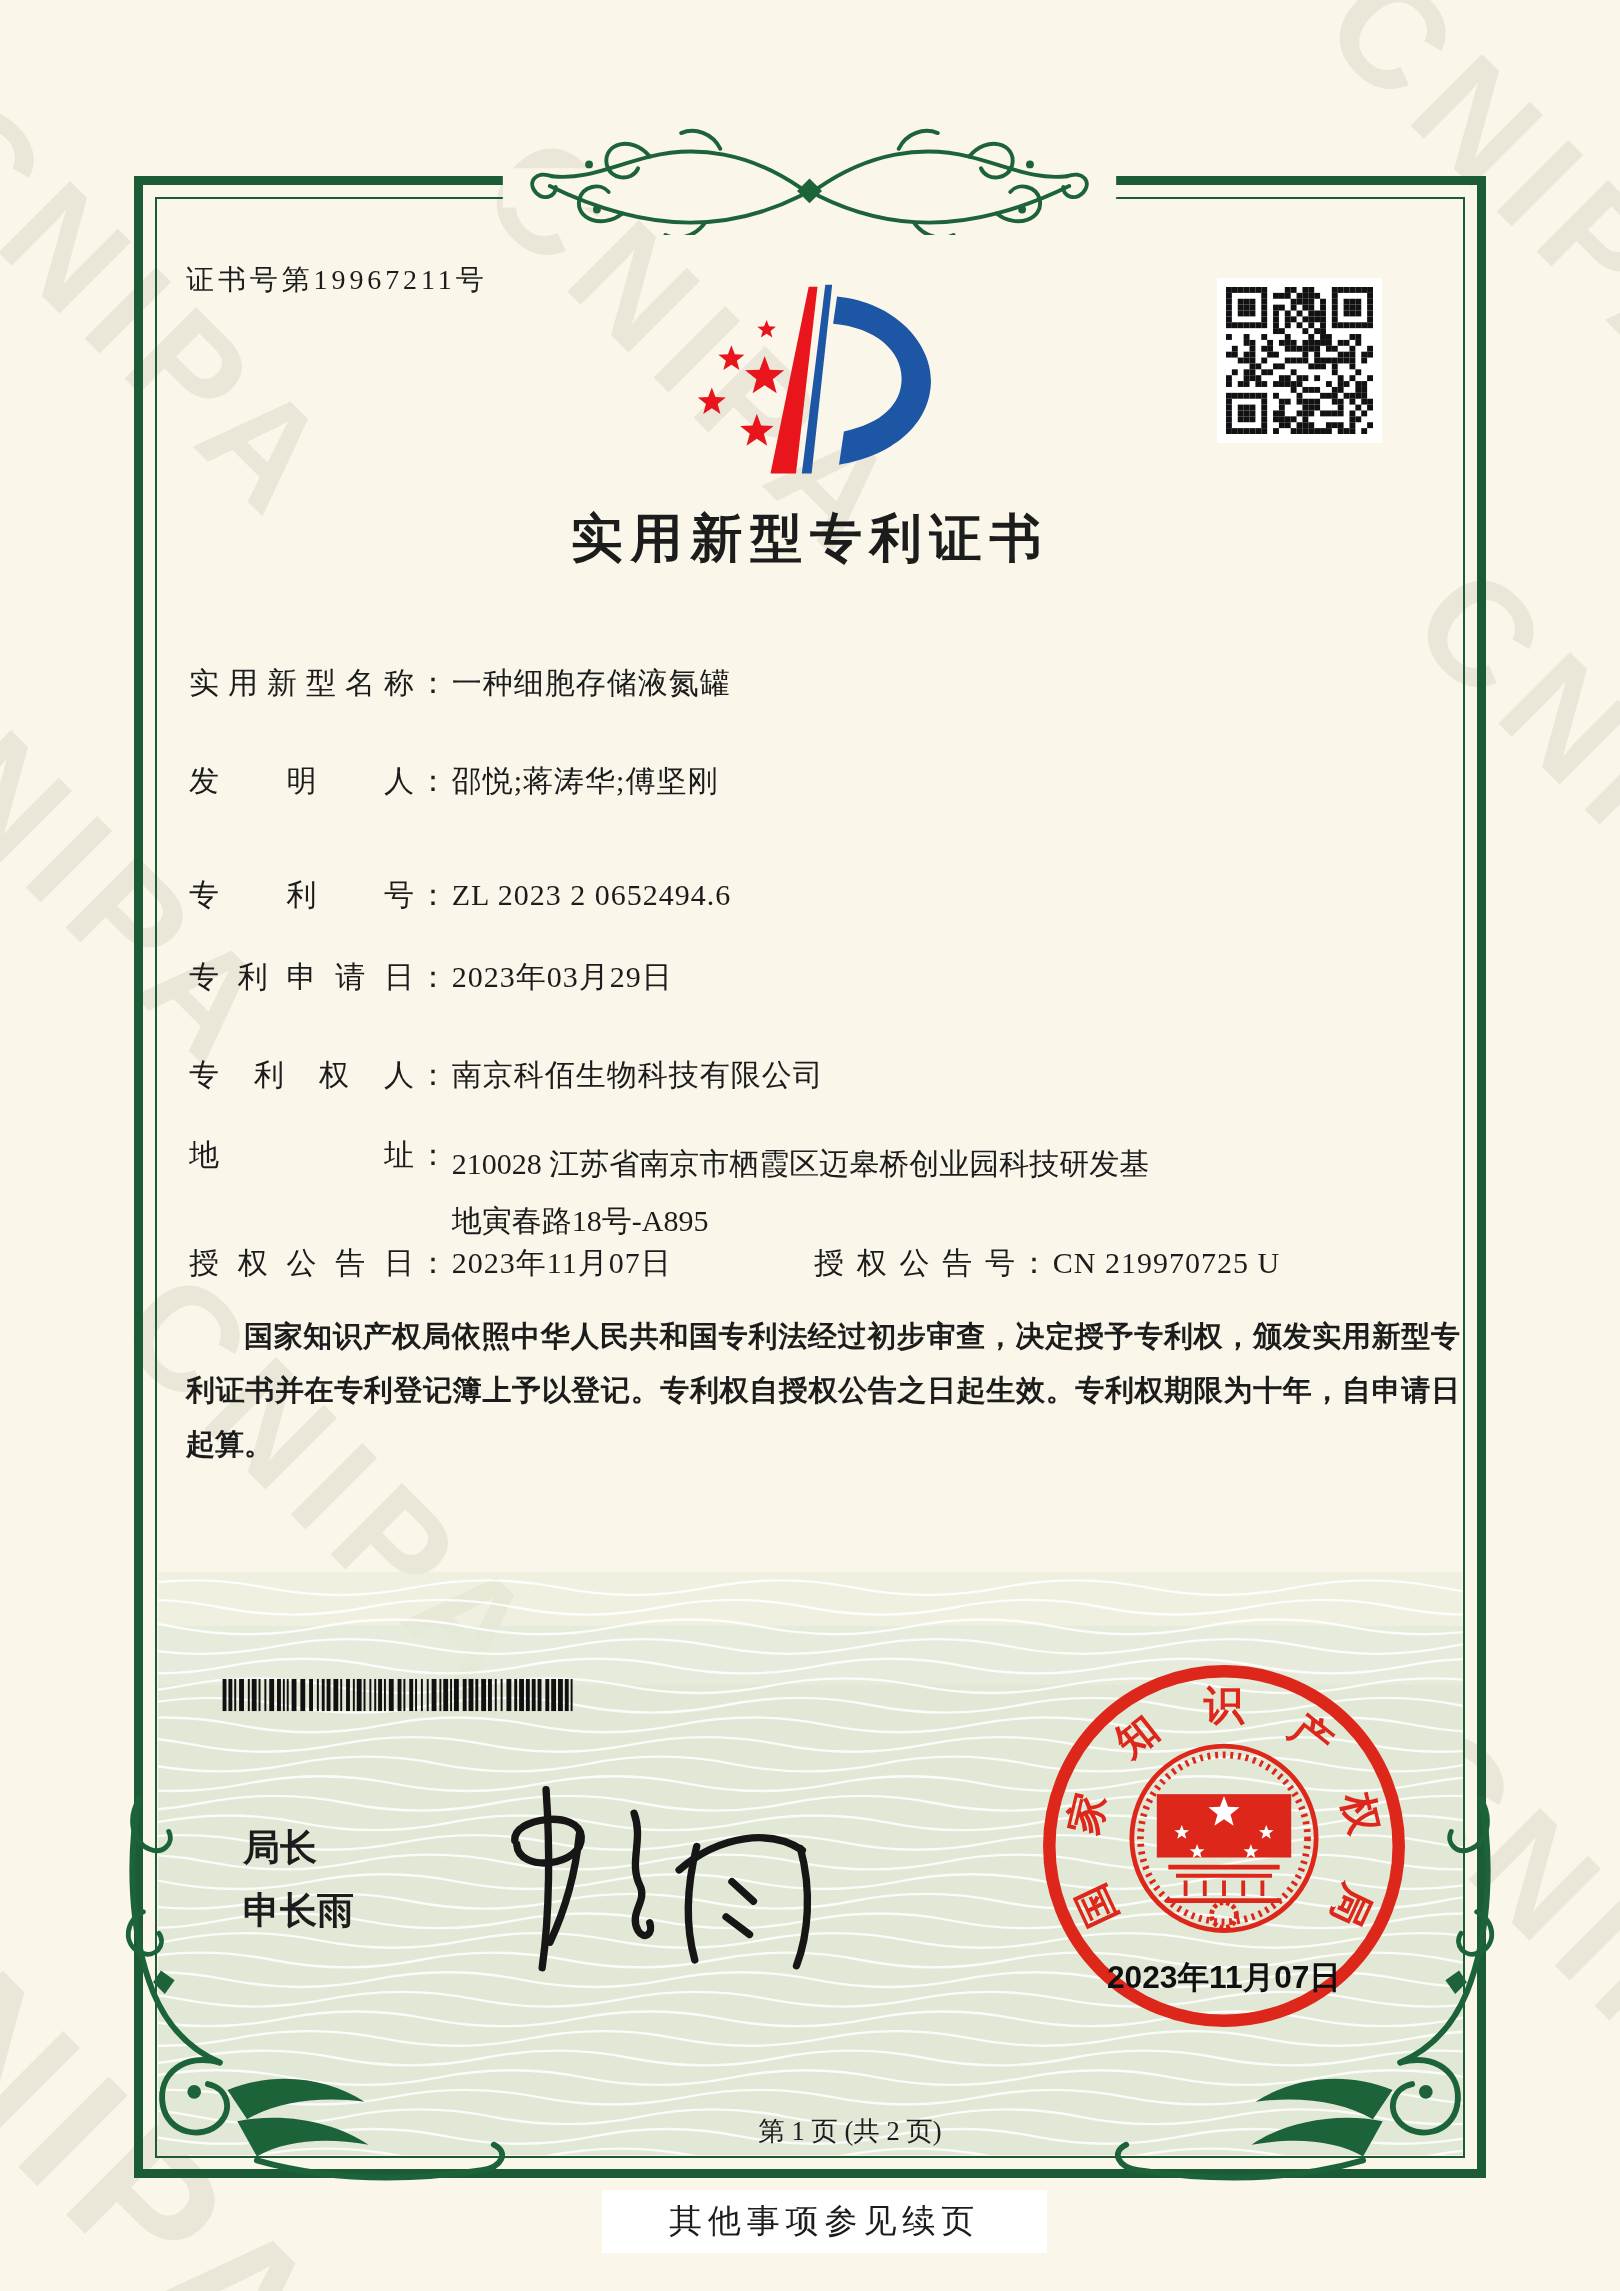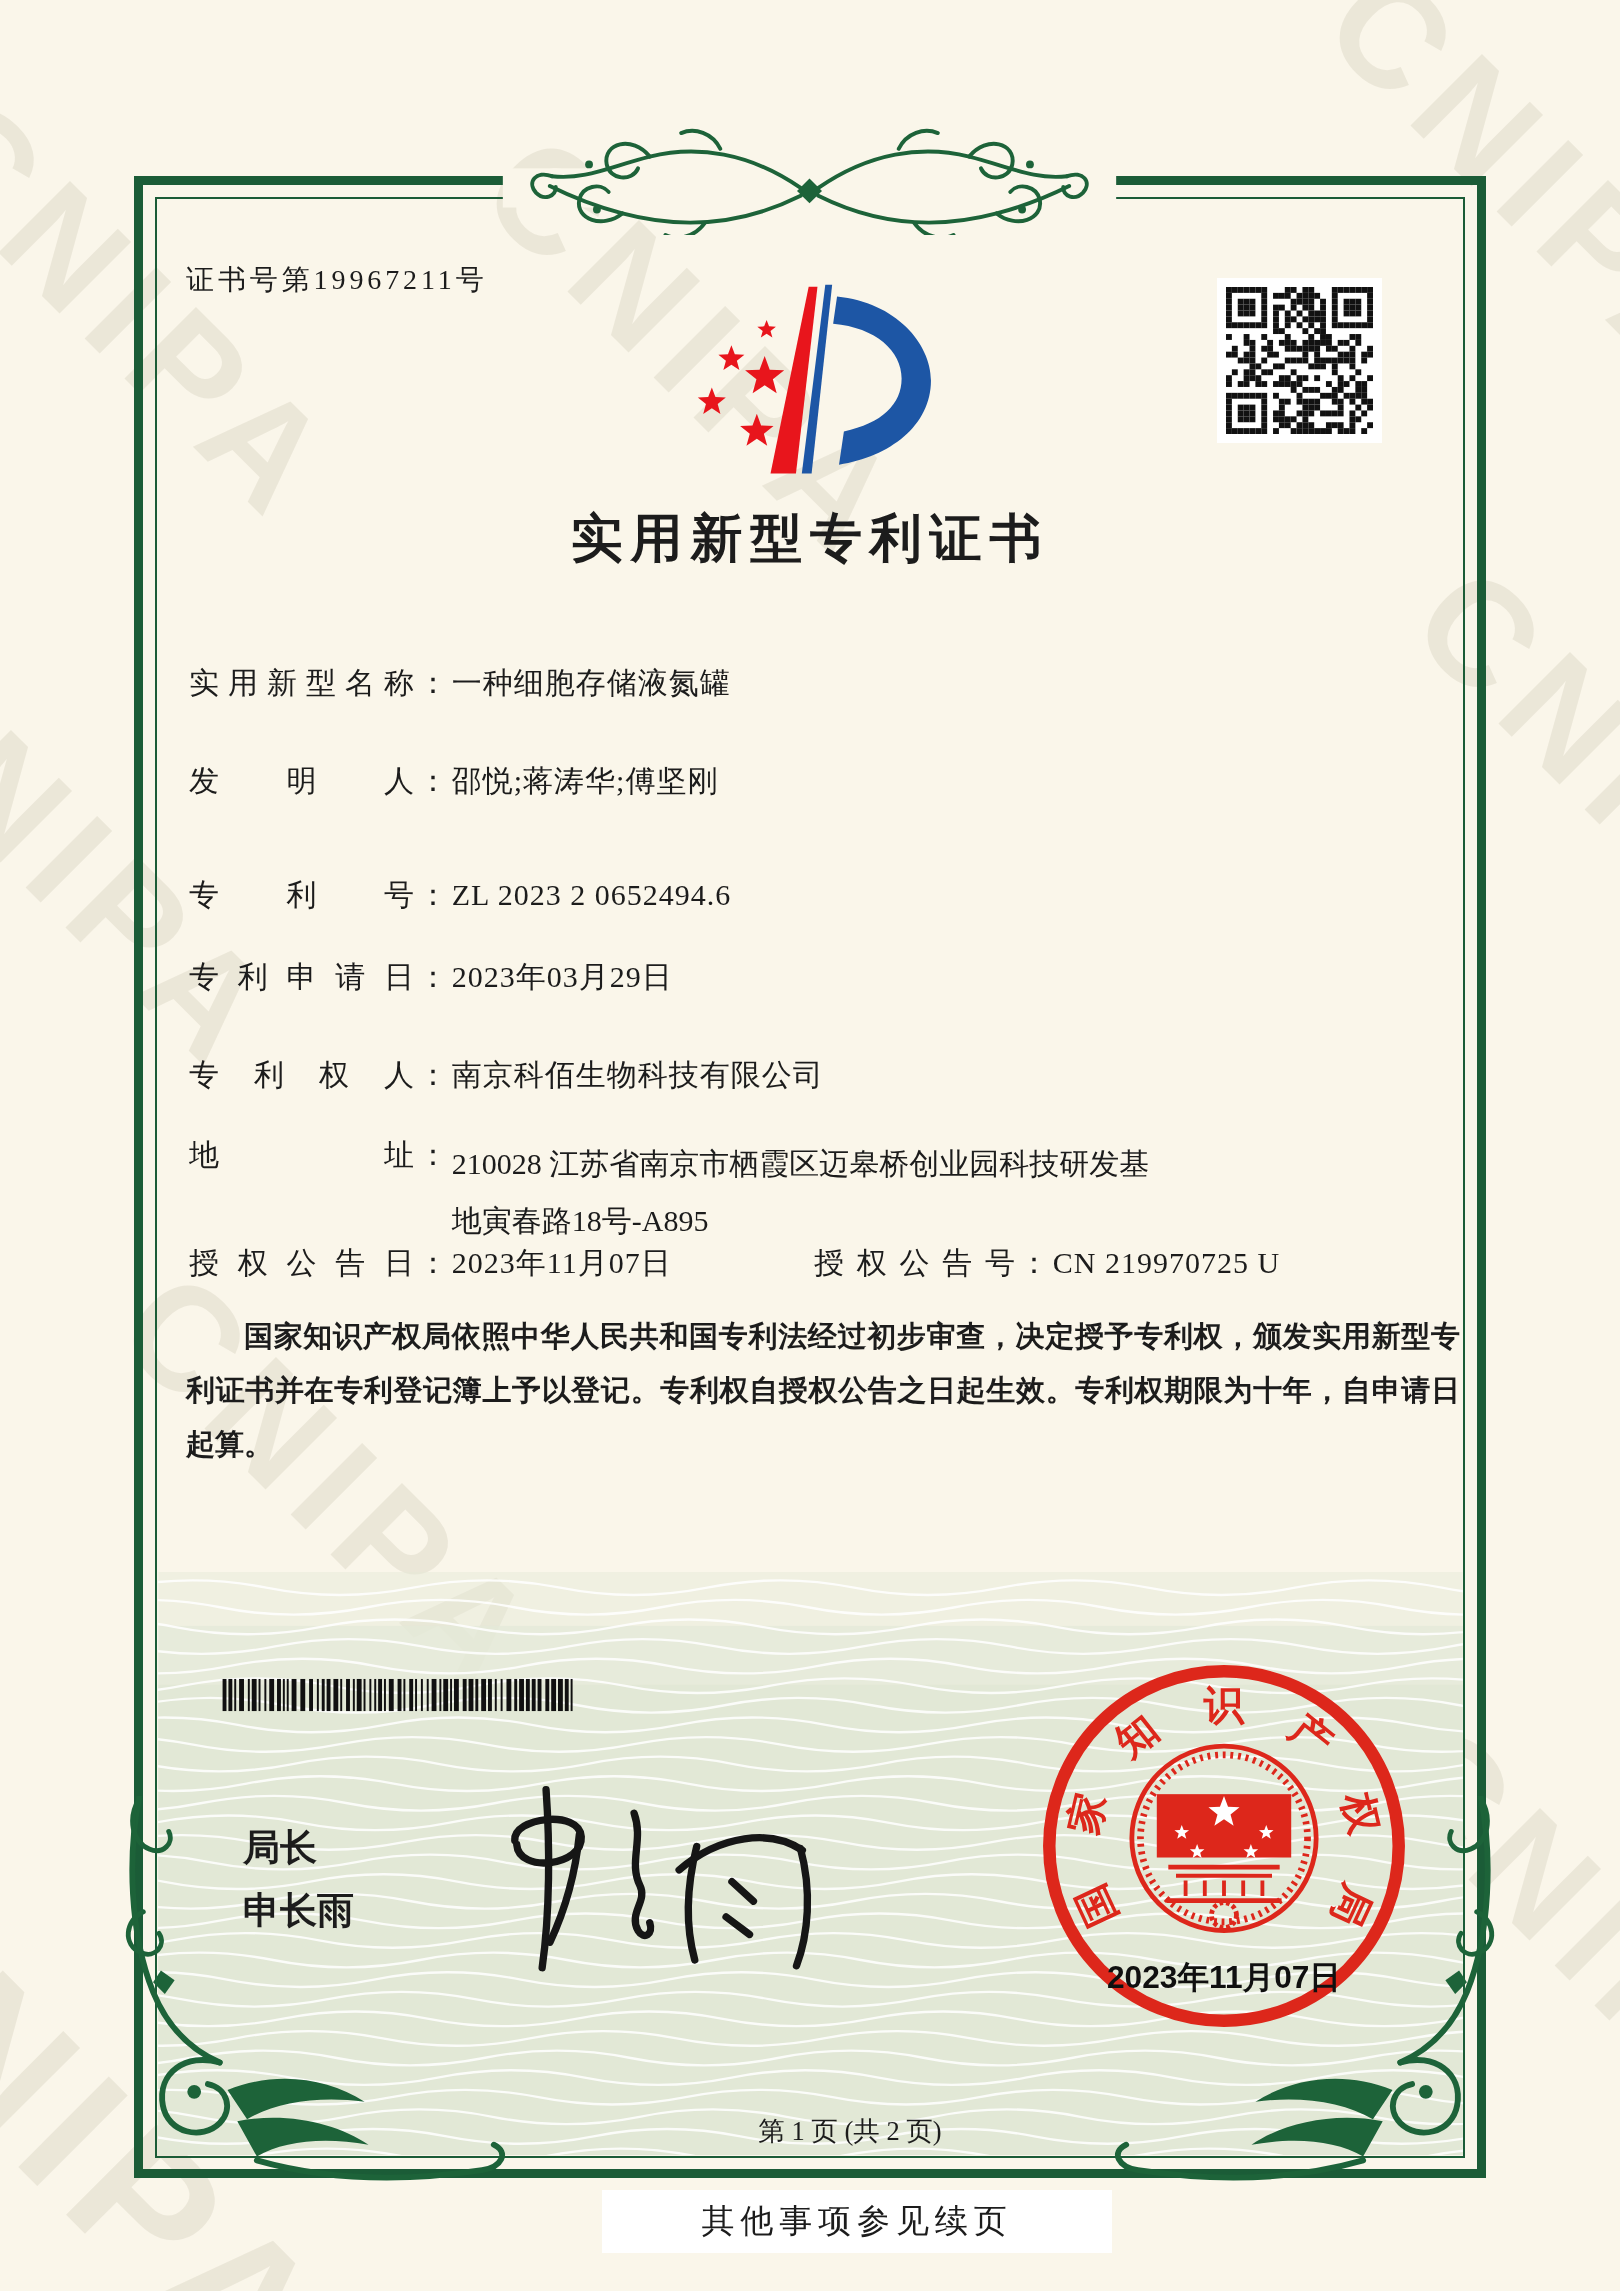--- a/index.html
+++ b/index.html
@@ -28,21 +28,21 @@
   .row .val{letter-spacing:1px;}
   .addr-lines{display:inline-block;vertical-align:top;white-space:normal;width:882px;line-height:57px;}
   .paras{left:186px;top:1309px;width:1274px;font-size:29px;line-height:54px;text-align:justify;z-index:30;}
   .paras p{margin:0;text-indent:2em;font-weight:bold;}
   .barcode{left:221px;top:1678px;z-index:30;}
   .signoff{left:243px;font-family:"Liberation Sans","DejaVu Sans",sans-serif;font-weight:700;
            font-size:37px;z-index:30;}
   .signature{left:485px;top:1776px;z-index:35;}
   .seal{left:1032px;top:1654px;z-index:40;}
   .page-num{left:134px;top:2094px;width:1432px;text-align:center;font-size:26.5px;z-index:30;margin-top:19px;}
-  .strip{left:602px;top:2190px;width:510px;height:63px;background:#ffffff;z-index:50;
+  .strip{left:602px;top:2190px;width:445px;height:63px;background:#ffffff;z-index:50;
          text-align:center;line-height:63px;font-size:33px;letter-spacing:5.9px;}
 </style>
 </head>
 <body>
 
 <div id="watermark-layer">
     <div class="wm" style="left: -59px; top: 39px; font-size: 147px;">CNIPA</div>
     <div class="wm" style="left: 1353px; top: -88px; font-size: 147px;">CNIPA</div>
     <div class="wm" style="left: 510px; top: 78px; font-size: 147px;">CNIPA</div>
     <div class="wm" style="left: -118px; top: 588px; font-size: 147px;">CNIPA</div>

